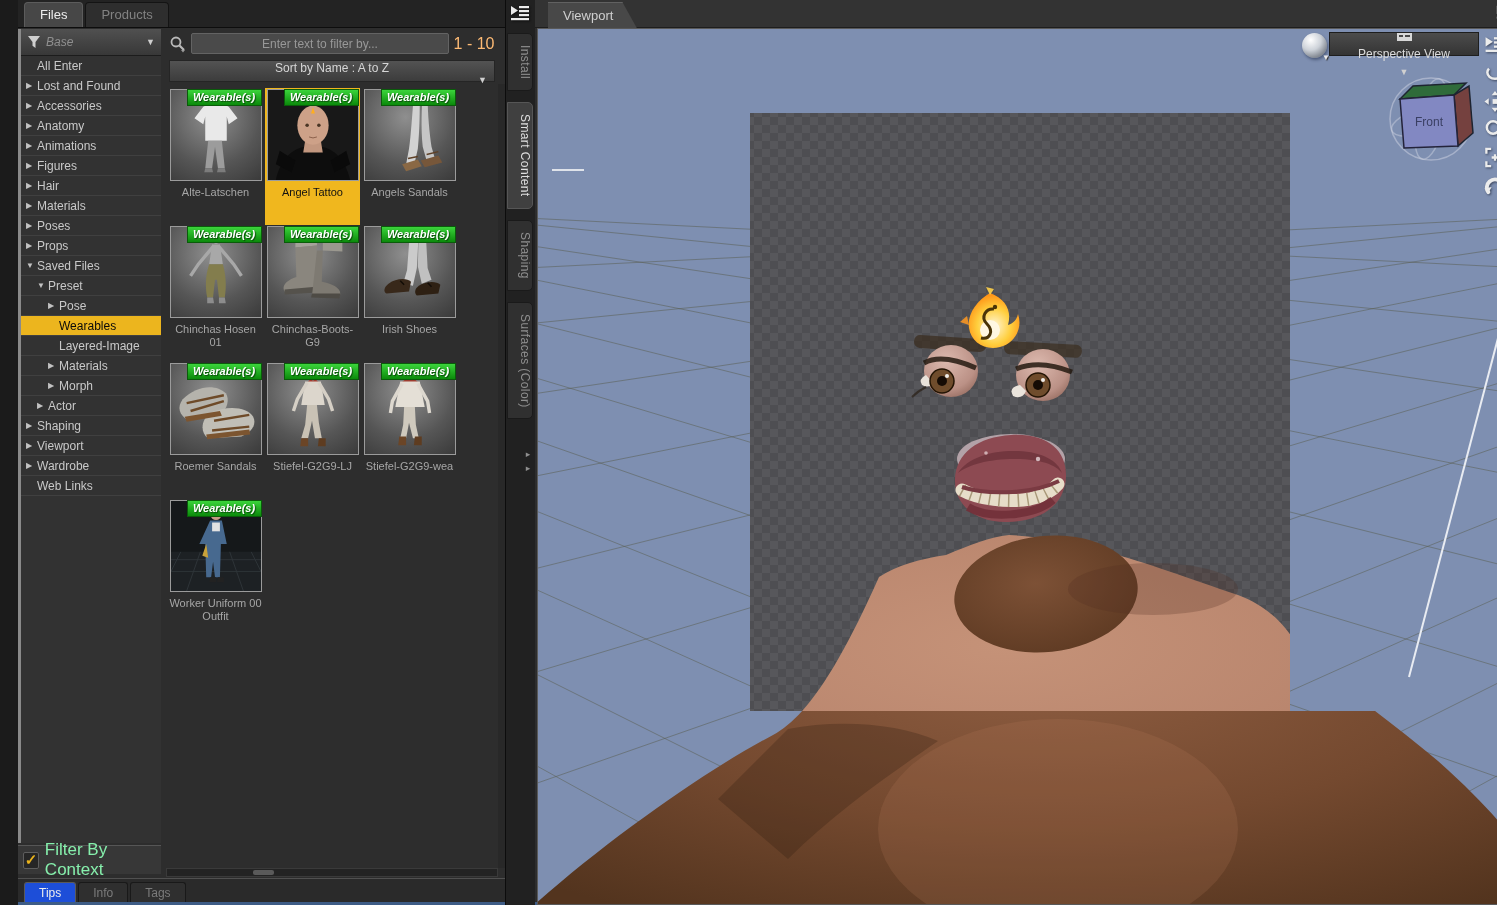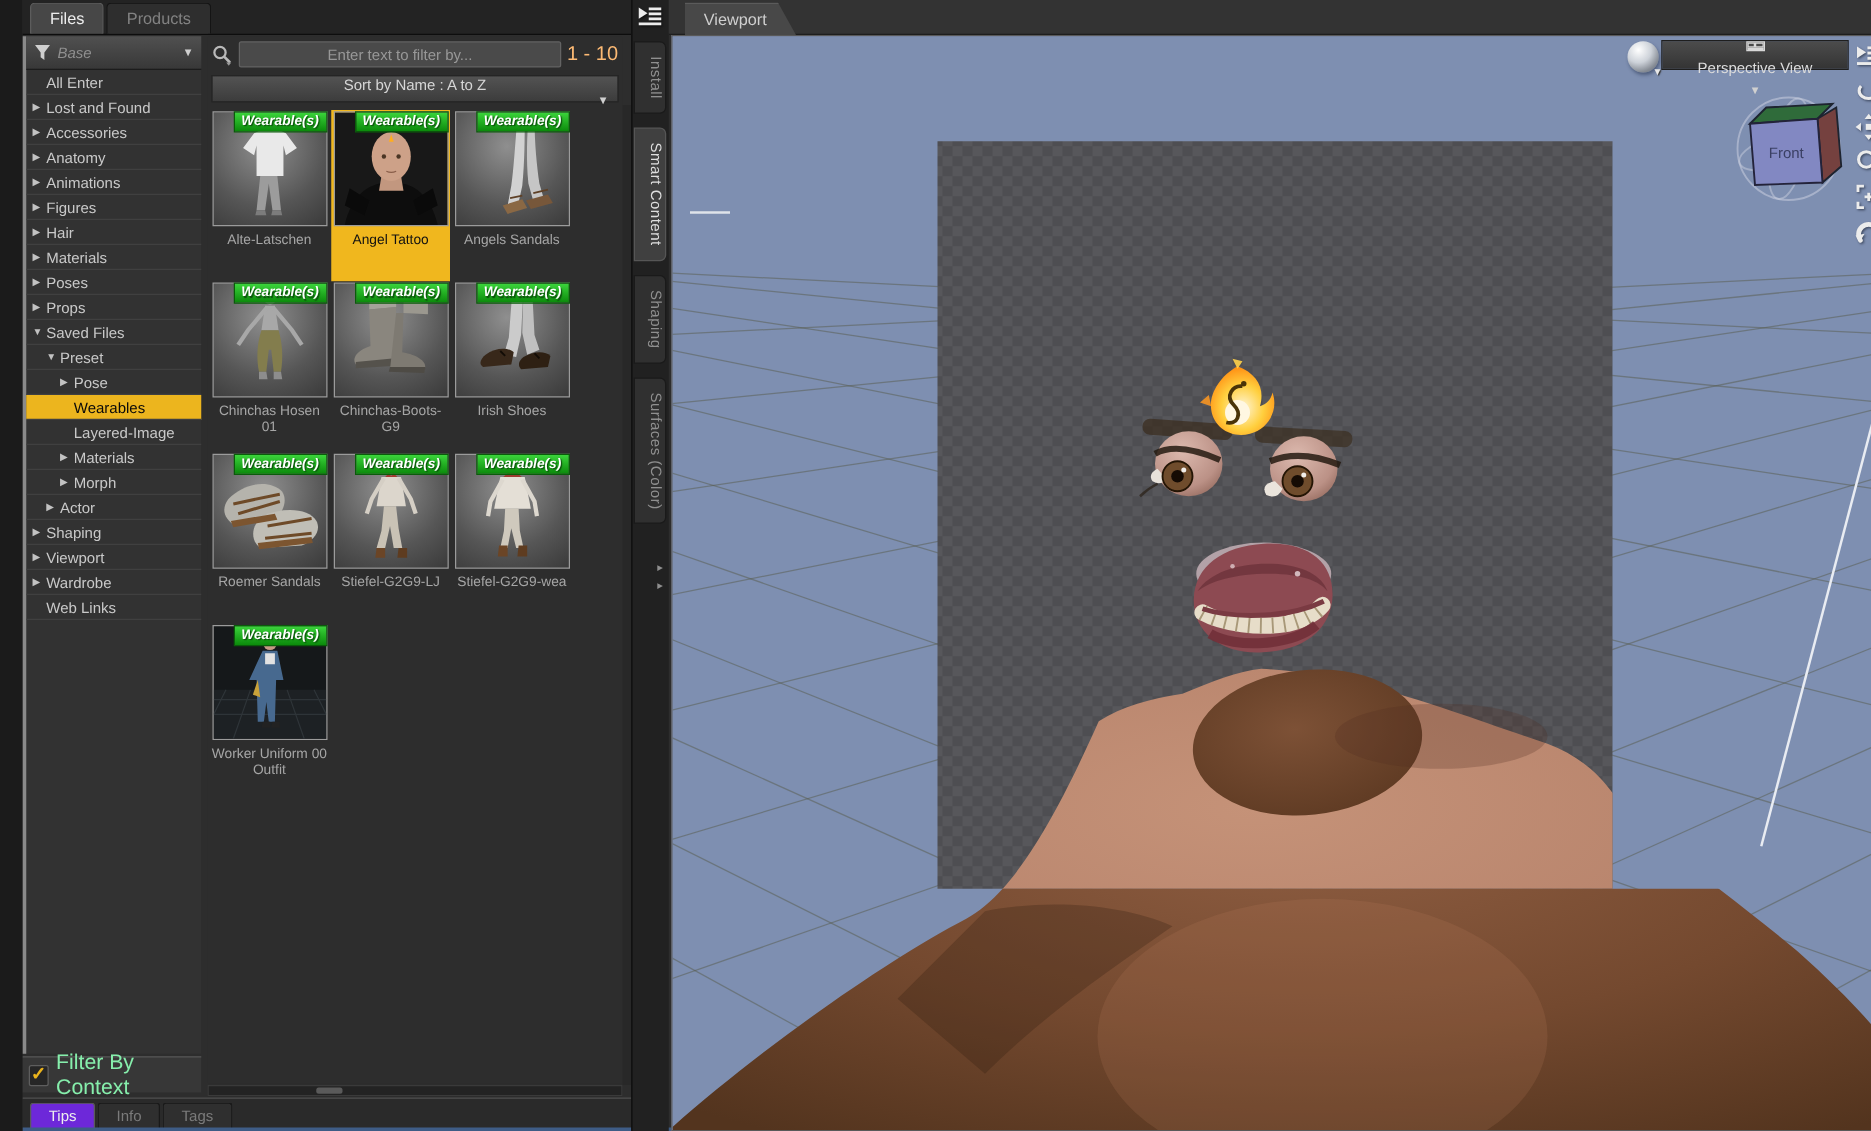--- a/index.html
+++ b/index.html
@@ -38,21 +38,21 @@
   .timg svg.art{position:absolute;left:0;top:0;width:90px;height:90px;}
   .badge{position:absolute;top:-1px;right:-1px;left:16px;height:15px;background:linear-gradient(#3bd43b,#0b8a0b);border:1px solid #0a5c0a;color:#fff;font-size:11px;line-height:14px;font-style:italic;font-weight:bold;text-shadow:1px 1px 1px #0a4a0a;}
   .clabel{margin-top:5px;font-size:11px;line-height:13px;color:#a6a6a6;padding:0 1px;}
   .card.selected .clabel{color:#111;}
   #hscroll{position:absolute;left:148px;top:868px;width:332px;height:9px;background:#232323;border:1px solid #3a3a3a;box-sizing:border-box;}
   #hscroll .handle{position:absolute;left:86px;top:1px;width:21px;height:5px;background:#5a5a5a;border-radius:2px;}
   #vscroll{position:absolute;left:480px;top:84px;width:7px;height:784px;background:#282828;}
   
   #bottom-tabs{position:absolute;left:0;top:878px;width:487px;height:25px;background:#2a2a2a;border-top:1px solid #505050;display:flex;align-items:flex-end;padding-left:6px;box-sizing:border-box;gap:2px;}
   .btab{height:20px;line-height:20px;padding:0 14px;font-size:12px;color:#7b7b7b;background:#2f2f2f;border:1px solid #191919;border-bottom:none;border-radius:3px 3px 0 0;}
-  .btab.active{background:#6d28d9;color:#ededed;border-color:#5a5a5a;}
+  .btab.active{background:#1d4ed8;color:#ededed;border-color:#5a5a5a;}
   #blue-strip{position:absolute;left:0;top:902px;width:1497px;height:3px;background:#3e5c86;}
   
   #side-strip{position:absolute;left:487px;top:0;width:30px;height:905px;background:#212121;border-left:1px solid #0c0c0c;box-sizing:border-box;}
   #side-pane-icon{position:absolute;left:490px;top:3px;width:24px;height:22px;}
   #side-tabs{position:absolute;left:489px;top:33px;width:28px;display:flex;flex-direction:column;gap:11px;}
   .vtab{writing-mode:vertical-rl;width:24px;padding:11px 0;background:#303030;border:1px solid #1a1a1a;border-radius:0 5px 5px 0;font-size:12px;color:#8f8f8f;text-align:center;letter-spacing:.4px;}
   .vtab.active{background:#404040;color:#dedede;border-color:#565656;}
   #splitter-chevrons{position:absolute;left:505px;top:447px;width:10px;color:#8f8f8f;font-size:9px;line-height:14px;text-align:center;}
   
   #vp-topbar{position:absolute;left:517px;top:0;width:980px;height:28px;background:#333;border-bottom:1px solid #1e1e1e;box-sizing:border-box;}

